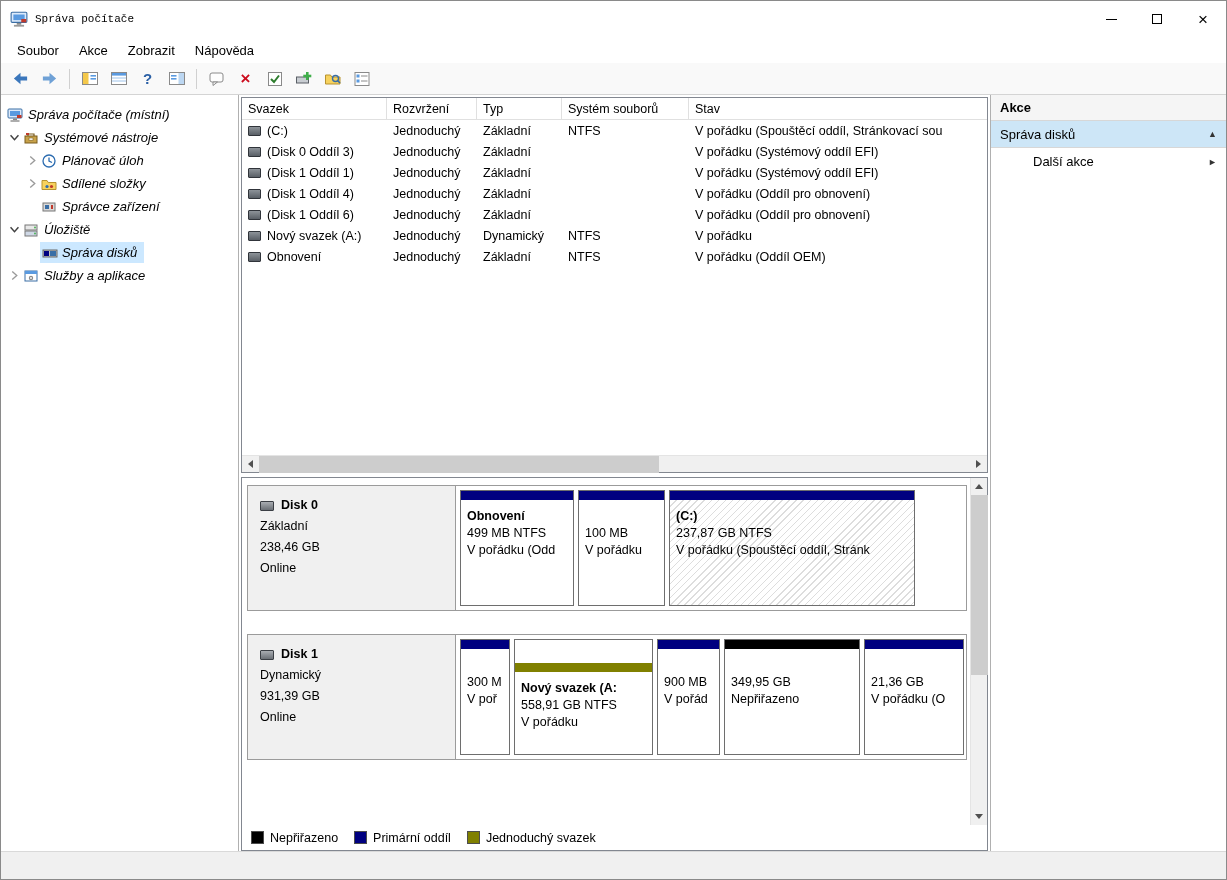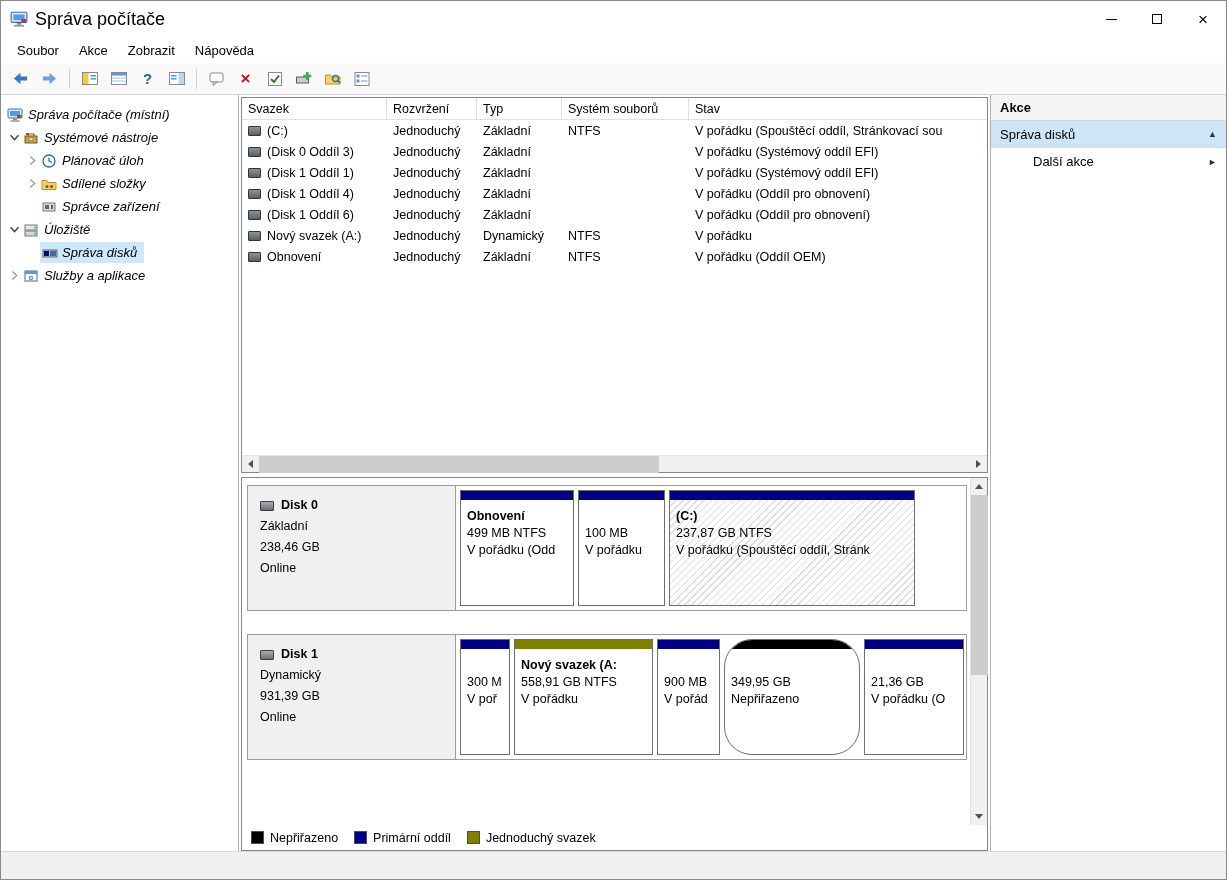--- a/index.html
+++ b/index.html
@@ -7,21 +7,21 @@
   body {
     font-family:"Liberation Sans","DejaVu Sans",sans-serif;
     font-size:13px; color:#000; background:#fff; overflow:hidden;
     border:1px solid #8a8a8a;
     display:flex; flex-direction:column;
   }
 
   
   .titlebar { height:36px; display:flex; align-items:center; padding-left:9px; background:#fff; flex:0 0 auto; }
   .app-icon { width:18px; height:18px; margin-right:7px; display:inline-flex; }
-  .title-text { font-size:18px; }
+  .title-text { font-size:11px;font-family:Liberation Mono, monospace; }
   .window-controls { margin-left:auto; display:flex; height:100%; }
   .win-btn { width:46px; height:100%; display:flex; align-items:center; justify-content:center; color:#000; }
   .glyph-min { width:11px; height:1px; background:#000; display:inline-block; }
   .glyph-max { width:10px; height:10px; border:1px solid #000; display:inline-block; }
   .glyph-close { font-size:17px; line-height:1; }
 
   
   .menubar { height:26px; display:flex; align-items:center; padding-left:6px; background:#fff; flex:0 0 auto; }
   .menu-item { padding:4px 10px; font-size:13px; cursor:default; }
 
@@ -92,21 +92,21 @@
 
   .partitions { flex:1 1 auto; display:flex; gap:4px; padding:4px; min-width:0; }
   .partition { border:1px solid #6e6e6e; display:flex; flex-direction:column; background:#fff; flex:0 0 auto; overflow:hidden; }
   .part-band { height:9px; flex:0 0 auto; }
   .part-body { padding:8px 5px 0 6px; font-size:12.5px; line-height:17px; white-space:nowrap; overflow:hidden; }
   .part-title { font-weight:bold; min-height:17px; }
   .partition.hatched .part-body { flex:1 1 auto;
     background:repeating-linear-gradient(135deg,#ffffff 0px,#ffffff 4px,#dddddd 4px,#dddddd 5px); }
 
   .d0p1 { width:114px; } .d0p2 { width:87px; } .d0p3 { width:246px; }
-  .d1p1 { width:50px; } .d1p2 { width:139px; } .d1p3 { width:63px; } .d1p4 { width:136px;border-radius:28px; } .d1p5 { width:100px; }
+  .d1p1 { width:50px; } .d1p2 { width:139px;justify-content:center; } .d1p3 { width:63px; } .d1p4 { width:136px; } .d1p5 { width:100px; }
 
   
   .legend { height:25px; flex:0 0 auto; display:flex; align-items:center; gap:16px; padding-left:9px; background:#fff; }
   .legend-item { display:flex; align-items:center; gap:6px; font-size:12.5px; }
   .legend-swatch { width:13px; height:13px; border:1px solid #4d4d4d; flex:0 0 auto; }
 
   
   .actions-header { height:26px; display:flex; align-items:center; font-weight:bold; font-size:13px; padding:0 9px; background:#f5f5f5; border-bottom:1px solid #d7d7d7; flex:0 0 auto; }
   .actions-section { height:27px; display:flex; align-items:center; background:#cde6f7; padding:0 9px; border-bottom:1px solid #d7d7d7; font-size:13px; flex:0 0 auto; }
   .actions-section .arrow { margin-left:auto; font-size:9px; color:#333; }

